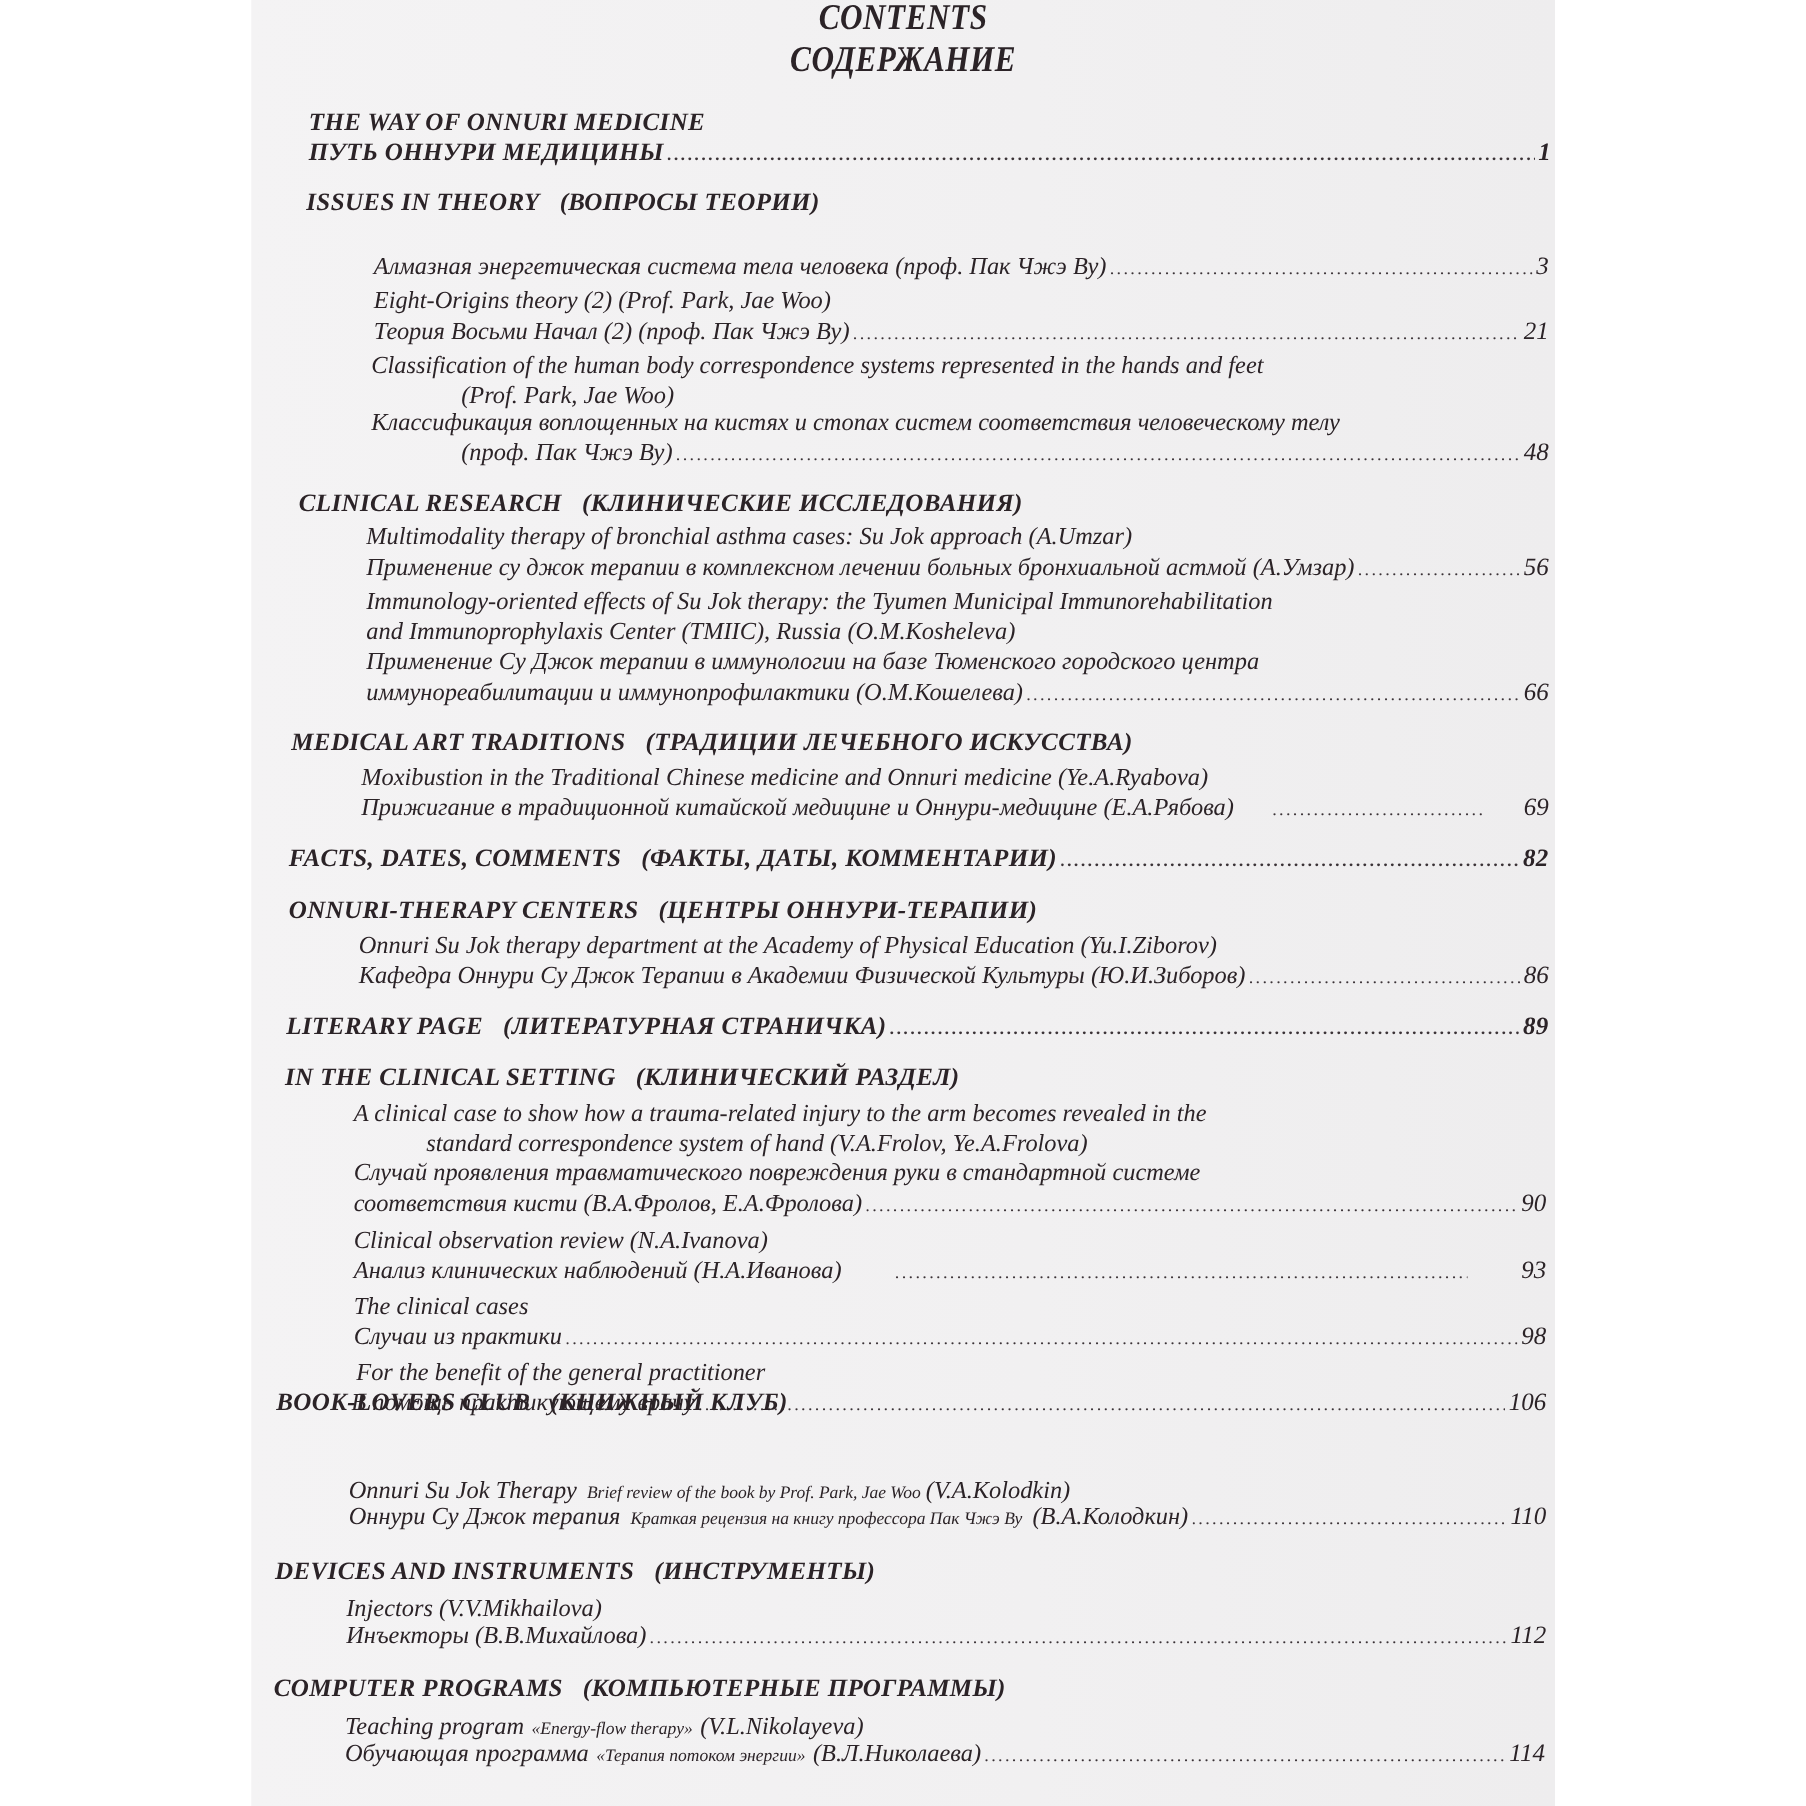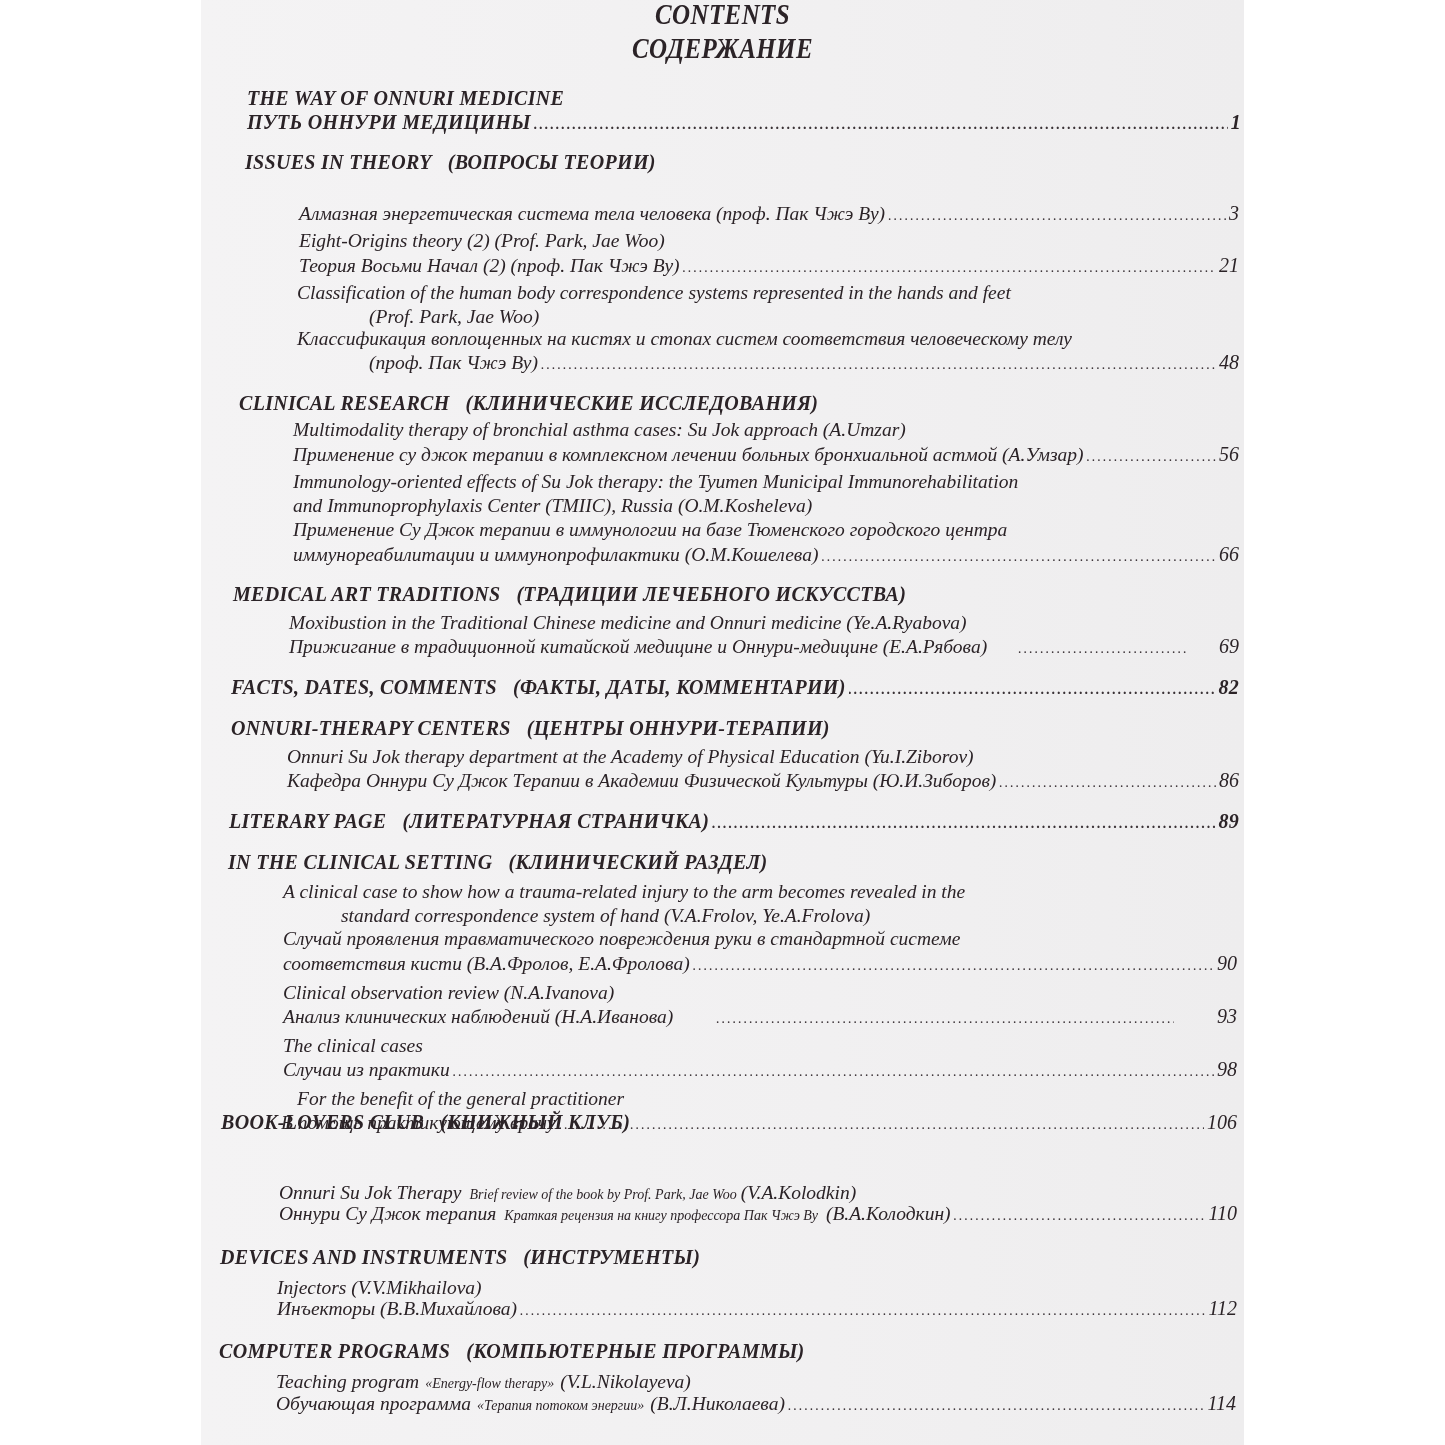--- a/index.html
+++ b/index.html
@@ -214,21 +214,21 @@
     <span class="pg">93</span>
   </div>
   <div class="line" style="left:82px; top:1034px; width:954px;">
     <span class="txt">The clinical cases</span>
   </div>
   <div class="line" style="left:82px; top:1057px; width:954px;">
     <span class="txt">Случаи из практики</span>
     <span class="dots"></span>
     <span class="pg">98</span>
   </div>
-  <div class="line" style="left:96px; top:1087px; width:956px;">
+  <div class="line" style="left:84px; top:1087px; width:956px;">
     <span class="txt">For the benefit of the general practitioner</span>
   </div>
   <div class="line" style="left:80px; top:1110px; width:956px;">
     <span class="txt">В помощь практикующему врачу</span>
     <span class="dots"></span>
     <span class="pg">106</span>
   </div>
 
   <div class="line sec" style="left:20px; top:1110px; width:1016px;">
     <span class="txt">BOOK-LOVERS CLUB</span>

